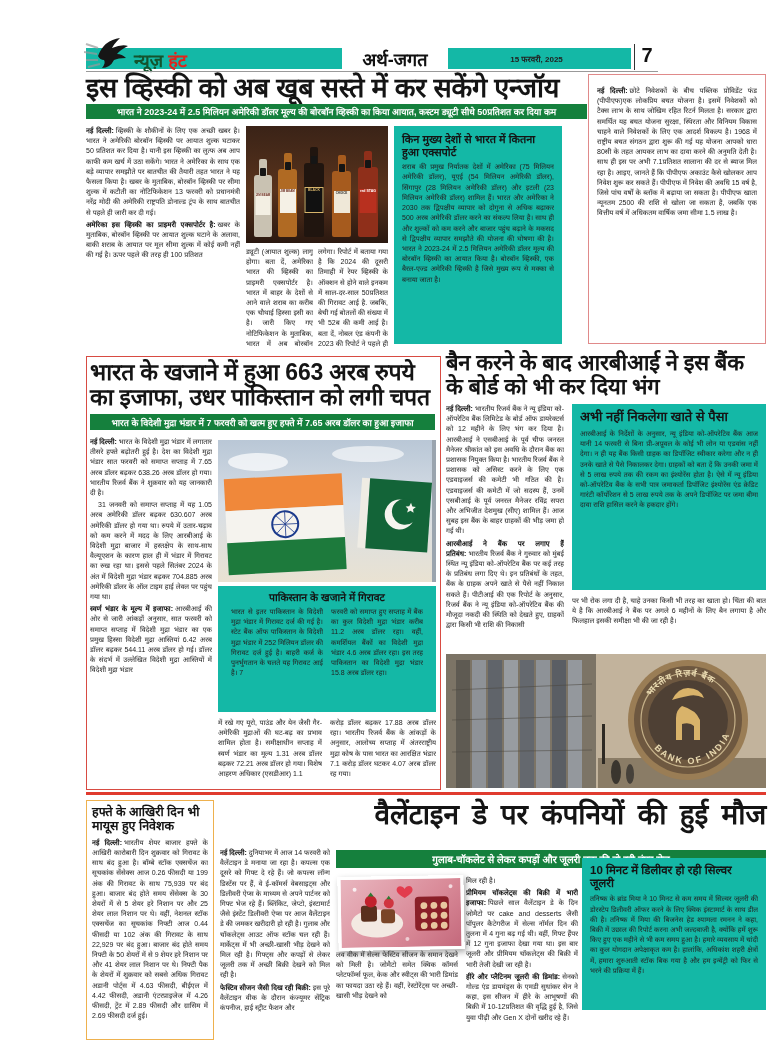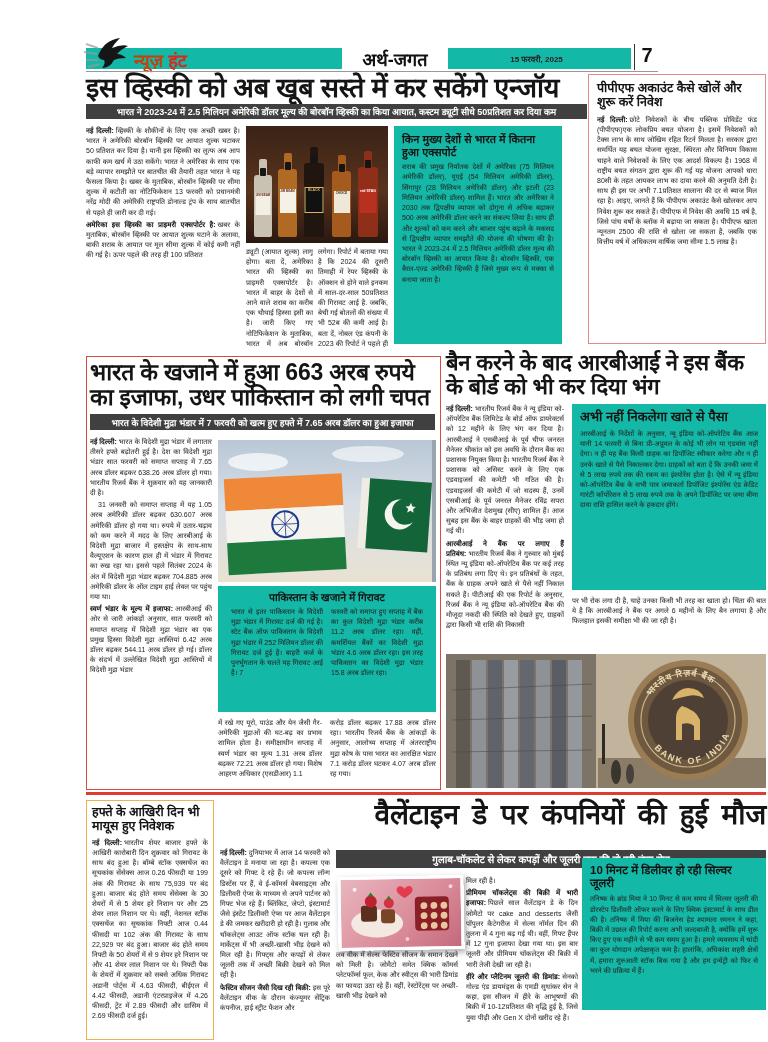--- a/index.html
+++ b/index.html
@@ -1,20 +1,20 @@
 <!DOCTYPE html>
 <html><head>
 <meta charset="utf-8">
 <style>
   html,body{margin:0;padding:0;background:#e8e8e4;}
   .page{position:relative;width:768px;height:1042px;background:#ffffff;margin:0 auto;
         font-family:"Liberation Sans","DejaVu Sans",sans-serif;color:#1c1c1c;overflow:hidden;}
   .abs{position:absolute;}
   .peach{background:#14b8a6;}
-  .kicker{background:#404040;color:#ffffff;font-weight:bold;text-align:center;
+  .kicker{background:#15803d;color:#ffffff;font-weight:bold;text-align:center;
           display:flex;align-items:center;justify-content:center;}
   .hl{font-weight:bold;color:#141414;line-height:1.08;letter-spacing:-0.2px;}
   .body{font-size:7px;line-height:10.2px;text-align:justify;color:#222;margin:0;}
   .body b{color:#111;}
   .col{overflow:hidden;}
   .lead{margin-right:2px;}
   .boxtitle{font-weight:bold;color:#141414;line-height:1.15;}
   .rule-red{background:#e03b2f;}
   .photo{overflow:hidden;}
   .flagpic{background:linear-gradient(180deg,#b9c7d6 0%,#d7dee6 45%,#e9e2d2 100%);}
@@ -33,21 +33,21 @@
   <svg class="abs" style="left:84px;top:36px;" width="46" height="34" viewBox="0 0 46 34">
     <g stroke="#9a9a9a" stroke-width="2" opacity="0.7">
       <line x1="2" y1="8" x2="14" y2="12"></line>
         <line x1="0" y1="16" x2="13" y2="18"></line>
         <line x1="2" y1="24" x2="14" y2="24"></line>
         <line x1="4" y1="31" x2="16" y2="28"></line>
     </g>
     <path d="M14 20 Q20 4 36 2 Q30 8 28 12 Q38 8 44 10 Q36 14 33 18 Q38 18 42 22 Q34 22 30 24 Q26 32 18 32 Q22 27 20 24 Q16 24 14 20 Z" fill="#161616"></path>
   </svg>
   <div class="abs" style="left:134px;top:48px;font-size:18px;font-weight:bold;letter-spacing:0px;">
-    <span style="color:#c2410c;">न्यूज़</span>
+    <span style="color:#14532d;">न्यूज़</span>
     <span style="color:#e2231a;text-align:center;">हंट</span>
   </div>
   <div class="abs" style="left:330px;top:47px;width:130px;text-align:center;font-size:18px;font-weight:bold;color:#111;">अर्थ-जगत</div>
   <div class="abs peach" style="left:448px;top:48px;width:183px;height:21px;"></div>
   <div class="abs" style="left:448px;top:53px;width:177px;text-align:center;font-size:8px;font-weight:bold;color:#222;">15 फरवरी, 2025</div>
   <div class="abs" style="left:634px;top:44px;width:24px;height:26px;border-left:1.5px solid #333;text-align:center;font-size:20px;font-weight:bold;color:#111;">7</div>
   <div class="abs" style="left:86px;top:71px;width:572px;height:1px;background:#999;"></div>
 
   <div class="abs hl" style="left:86px;top:74px;width:502px;font-size:27px;">इस व्हिस्की को अब खूब सस्ते में कर सकेंगे एन्जॉय</div>
   <div class="abs kicker" style="left:86px;top:104px;width:501px;height:15px;font-size:9px;">भारत ने 2023-24 में 2.5 मिलियन अमेरिकी डॉलर मूल्य की बोरबॉन व्हिस्की का किया आयात, कस्टम ड्यूटी सीधे 50प्रतिशत कर दिया कम</div>
@@ -91,21 +91,20 @@
   <div class="abs col" style="left:318px;top:247px;width:70px;height:100px;">
     <p class="body">लगेगा। रिपोर्ट में बताया गया है कि 2024 की दूसरी तिमाही में रेयर व्हिस्की के ऑक्शन से होने वाले इनकम में साल-दर-साल 50प्रतिशत की गिरावट आई है. जबकि, बेची गई बोतलों की संख्या में भी 52ब की कमी आई है। बता दें, नोबल एंड कंपनी के 2023 की रिपोर्ट ने पहले ही कह दिया था कि बाजार खराब दौर में है।</p>
   </div>
 
   <div class="abs peach" style="left:394px;top:126px;width:168px;height:218px;padding:7px 8px;box-sizing:border-box;">
     <div class="boxtitle" style="font-size:11px;">किन मुख्य देशों से भारत में कितना हुआ एक्सपोर्ट</div>
     <p class="body col" style="margin-top:4px;height:172px;">शराब की प्रमुख निर्यातक देशों में अमेरिका (75 मिलियन अमेरिकी डॉलर), यूएई (54 मिलियन अमेरिकी डॉलर), सिंगापुर (28 मिलियन अमेरिकी डॉलर) और इटली (23 मिलियन अमेरिकी डॉलर) शामिल हैं। भारत और अमेरिका ने 2030 तक द्विपक्षीय व्यापार को दोगुना से अधिक बढ़ाकर 500 अरब अमेरिकी डॉलर करने का संकल्प लिया है। साथ ही और शुल्कों को कम करने और बाजार पहुंच बढ़ाने के मकसद से द्विपक्षीय व्यापार समझौते की योजना की घोषणा की है। भारत ने 2023-24 में 2.5 मिलियन अमेरिकी डॉलर मूल्य की बोरबॉन व्हिस्की का आयात किया है। बोरबॉन व्हिस्की, एक बैरल-एज्ड अमेरिकी व्हिस्की है जिसे मुख्य रूप से मक्का से बनाया जाता है।</p>
   </div>
 
   <div class="abs" style="left:588px;top:74px;width:178px;height:270px;border:1.5px solid #e08a8a;padding:6px 8px;box-sizing:border-box;">
-    <div class="boxtitle" style="font-size:12.5px;">पीपीएफ अकाउंट कैसे खोलें और शुरू करें निवेश</div>
     <p class="body col" style="margin-top:5px;height:218px;"><b class="lead">नई दिल्ली:</b><span>छोटे निवेशकों के बीच पब्लिक प्रोविडेंट फंड (पीपीएफ)एक लोकप्रिय बचत योजना है। इसमें निवेशकों को टैक्स लाभ के साथ जोखिम रहित रिटर्न मिलता है। सरकार द्वारा समर्थित यह बचत योजना सुरक्षा, स्थिरता और विनियम विकास चाहने वाले निवेशकों के लिए एक आदर्श विकल्प है। 1968 में राष्ट्रीय बचत संगठन द्वारा शुरू की गई यह योजना आपको धारा 80सी के तहत आयकर लाभ का दावा करने की अनुमति देती है। साथ ही इस पर अभी 7.1प्रतिशत सालाना की दर से ब्याज मिल रहा है। आइए, जानते हैं कि पीपीएफ अकाउंट कैसे खोलकर आप निवेश शुरू कर सकते हैं। पीपीएफ में निवेश की अवधि 15 वर्ष है, जिसे पांच वर्षों के ब्लॉक में बढ़ाया जा सकता है। पीपीएफ खाता न्यूनतम 2500 की राशि से खोला जा सकता है, जबकि एक वित्तीय वर्ष में अधिकतम वार्षिक जमा सीमा 1.5 लाख है।</span></p>
   </div>
 
   <div class="abs" style="left:86px;top:356px;width:353px;height:432px;border:1px solid #d84b42;"></div>
   <div class="abs hl" style="left:90px;top:360px;width:346px;font-size:23px;">भारत के खजाने में हुआ 663 अरब रुपये का इजाफा, उधर पाकिस्तान को लगी चपत</div>
   <div class="abs kicker" style="left:90px;top:414px;width:345px;height:16px;font-size:9px;">भारत के विदेशी मुद्रा भंडार में 7 फरवरी को खत्म हुए हफ्ते में 7.65 अरब डॉलर का  हुआ इजाफा</div>
 
   <div class="abs col" style="left:90px;top:437px;width:122px;height:348px;">
     <p class="body"><b class="lead">नई दिल्ली:</b><span>भारत के विदेशी मुद्रा भंडार में लगातार तीसरे हफ्ते बढ़ोतरी हुई है। देश का विदेशी मुद्रा भंडार सात फरवरी को समाप्त सप्ताह में 7.65 अरब डॉलर बढ़कर 638.26 अरब डॉलर हो गया। भारतीय रिजर्व बैंक ने शुक्रवार को यह जानकारी दी है।</span></p>
     <p class="body" style="margin-top:2px;text-indent:8px;">31 जनवरी को समाप्त सप्ताह में यह 1.05 अरब अमेरिकी डॉलर बढ़कर 630.607 अरब अमेरिकी डॉलर हो गया था। रुपये में उतार-चढ़ाव को कम करने में मदद के लिए आरबीआई के विदेशी मुद्रा बाजार में हस्तक्षेप के साथ-साथ वैल्यूएशन के कारण हाल ही में भंडार में गिरावट का रुख रहा था। इससे पहले सितंबर 2024 के अंत में विदेशी मुद्रा भंडार बढ़कर 704.885 अरब अमेरिकी डॉलर के ऑल टाइम हाई लेवल पर पहुंच गया था।</p>

